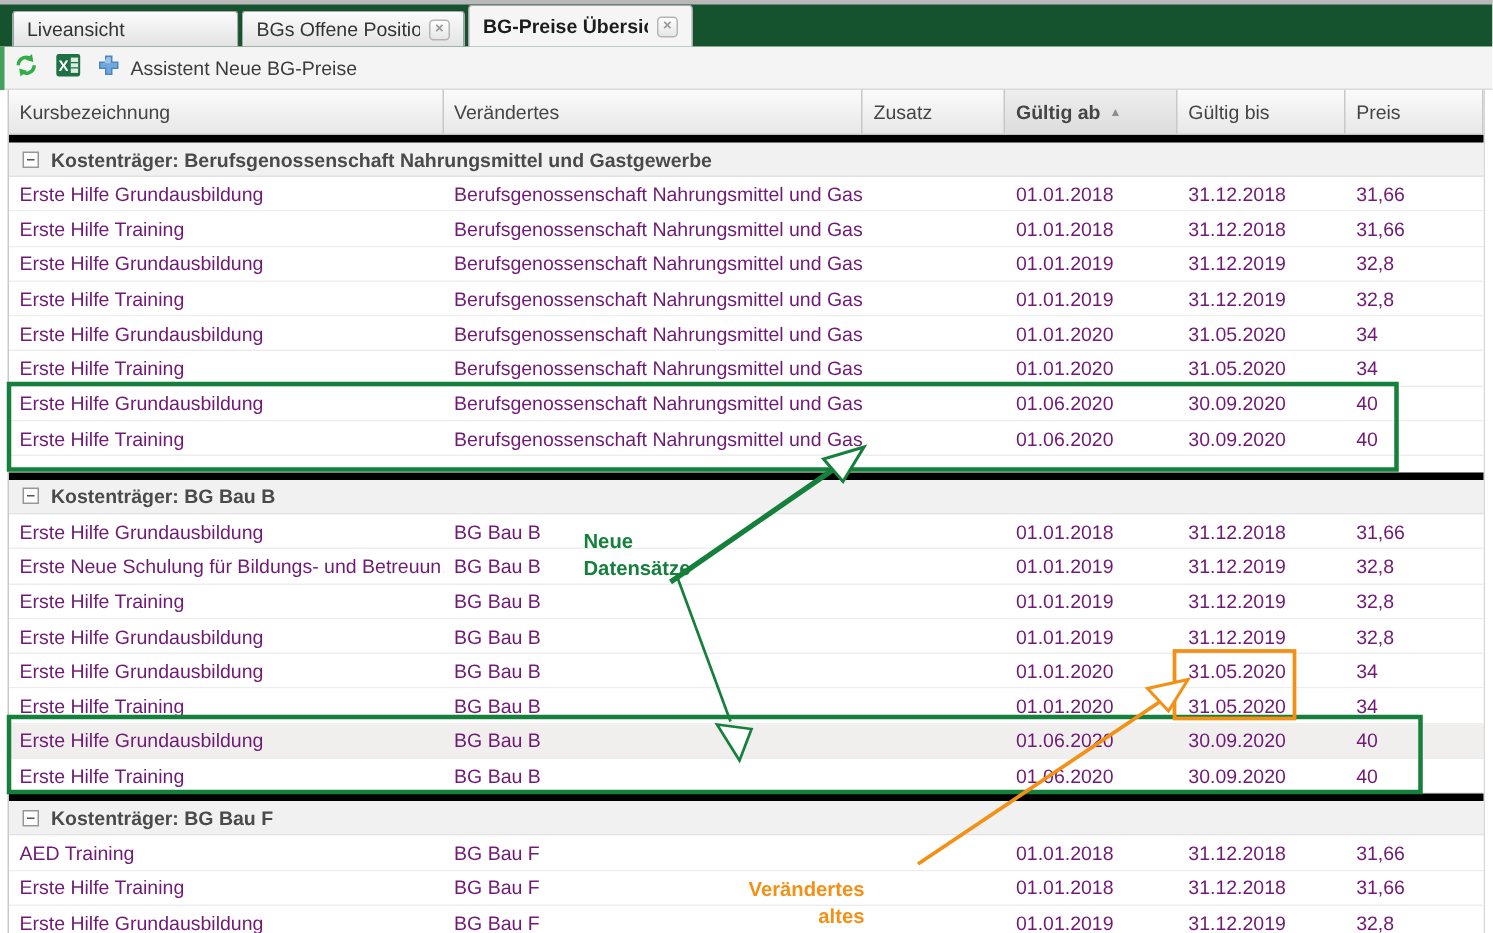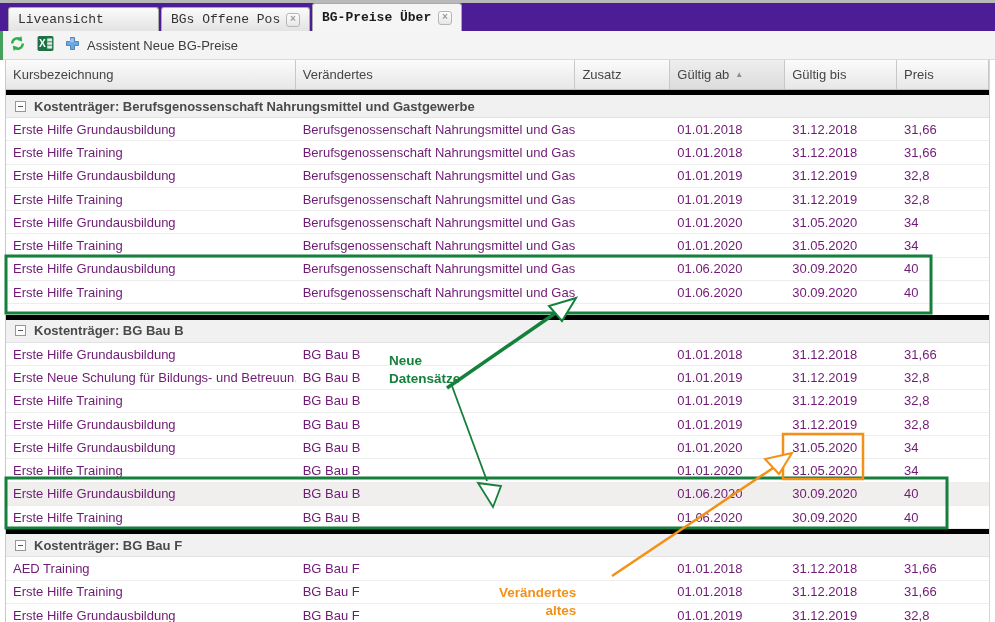--- a/index.html
+++ b/index.html
@@ -2,21 +2,21 @@
 <html style="--green: #157f3c; --orange: #f39016; --accent: #44a05c;"><head>
 <meta charset="utf-8">
 <style>
   * { box-sizing: border-box; }
   html,body { margin:0; padding:0; }
   body {
     width:995px; height:622px; position:relative; overflow:hidden;
     background:#fff; font-family:"Liberation Sans", sans-serif; font-size:13px;
   }
   
-  .tabbar { position:relative; height:31px; background:#4c1d95; border-top:3px solid #b9b9b9;font-family:Liberation Mono, monospace; }
+  .tabbar { position:relative; height:31px; background:#14532d; border-top:3px solid #b9b9b9; }
   .tab { position:absolute; bottom:0; height:24px; display:flex; align-items:center;
          padding:0 9px; border:1px solid #a9a9a9; border-bottom:none;
          border-radius:3px 3px 0 0; background:linear-gradient(#fbfbfb,#e3e3e3);
          color:#333; cursor:pointer; }
   .tab:nth-child(1){ left:8px;   width:151px; }
   .tab:nth-child(2){ left:161px; width:149px; }
   .tab:nth-child(3){ left:312px; width:150px; }
   .tab.active { height:28px; background:#f5f5f5; font-weight:bold; color:#1c1c1c; }
   .tab-label { flex:1; overflow:hidden; white-space:nowrap; }
   .tab-close { flex:none; width:14px; height:14px; margin-left:6px; border:1px solid #b5b5b5;
@@ -29,21 +29,21 @@
           display:flex; align-items:center; cursor:pointer; }
   .tbtn.assist { gap:7px; font-family:inherit; font-size:13px; color:#3c3c3c;align-items:center; }
   .accent-strip { position:absolute; left:0; top:31px; width:3px; height:29px; background:var(--accent,#44a05c); }
   
   .grid { position:relative; margin-left:5px; width:985px;
           border-left:1px solid #c9c9c9; border-right:1px solid #d6d6d6; }
   .grid-header { display:flex; height:30px; background:linear-gradient(#fbfbfb,#e7e7e7);
                  border-bottom:1px solid #c2c2c2; }
   .hcell { display:flex; align-items:center; padding-left:7px; color:#454545;
            border-right:1px solid #c8c8c8; overflow:hidden; white-space:nowrap; cursor:pointer; }
-  .hcell.sorted { background:linear-gradient(#eeeeee,#dcdcdc); }
+  .hcell.sorted { background:linear-gradient(#eeeeee,#dcdcdc);font-weight:bold; }
   .sort-arrow { font-size:8px; color:#8e8e8e; margin-left:6px; }
   .c0{width:290px}.c1{width:280px}.c2{width:95px}.c3{width:115px}.c4{width:112px}.c5{width:92px}
   .group-header { height:28px; display:flex; align-items:center; gap:8px; padding-left:9px;
                   background:#f1f1f1; border-top:5px solid #000000; border-bottom:1px solid #e2e2e2;
                   font-weight:bold; color:#4a4a4a; }
   .collapse-icon { width:11px; height:11px; border:1px solid #979797; background:#fdfdfd;
                    position:relative; flex:none; }
   .collapse-icon::after { content:""; position:absolute; left:2px; right:2px; top:4px;
                           height:1px; background:#555; }
   .row { display:flex; height:23.3px; border-bottom:1px solid #ededed; background:#fff; color:#701a75; }

